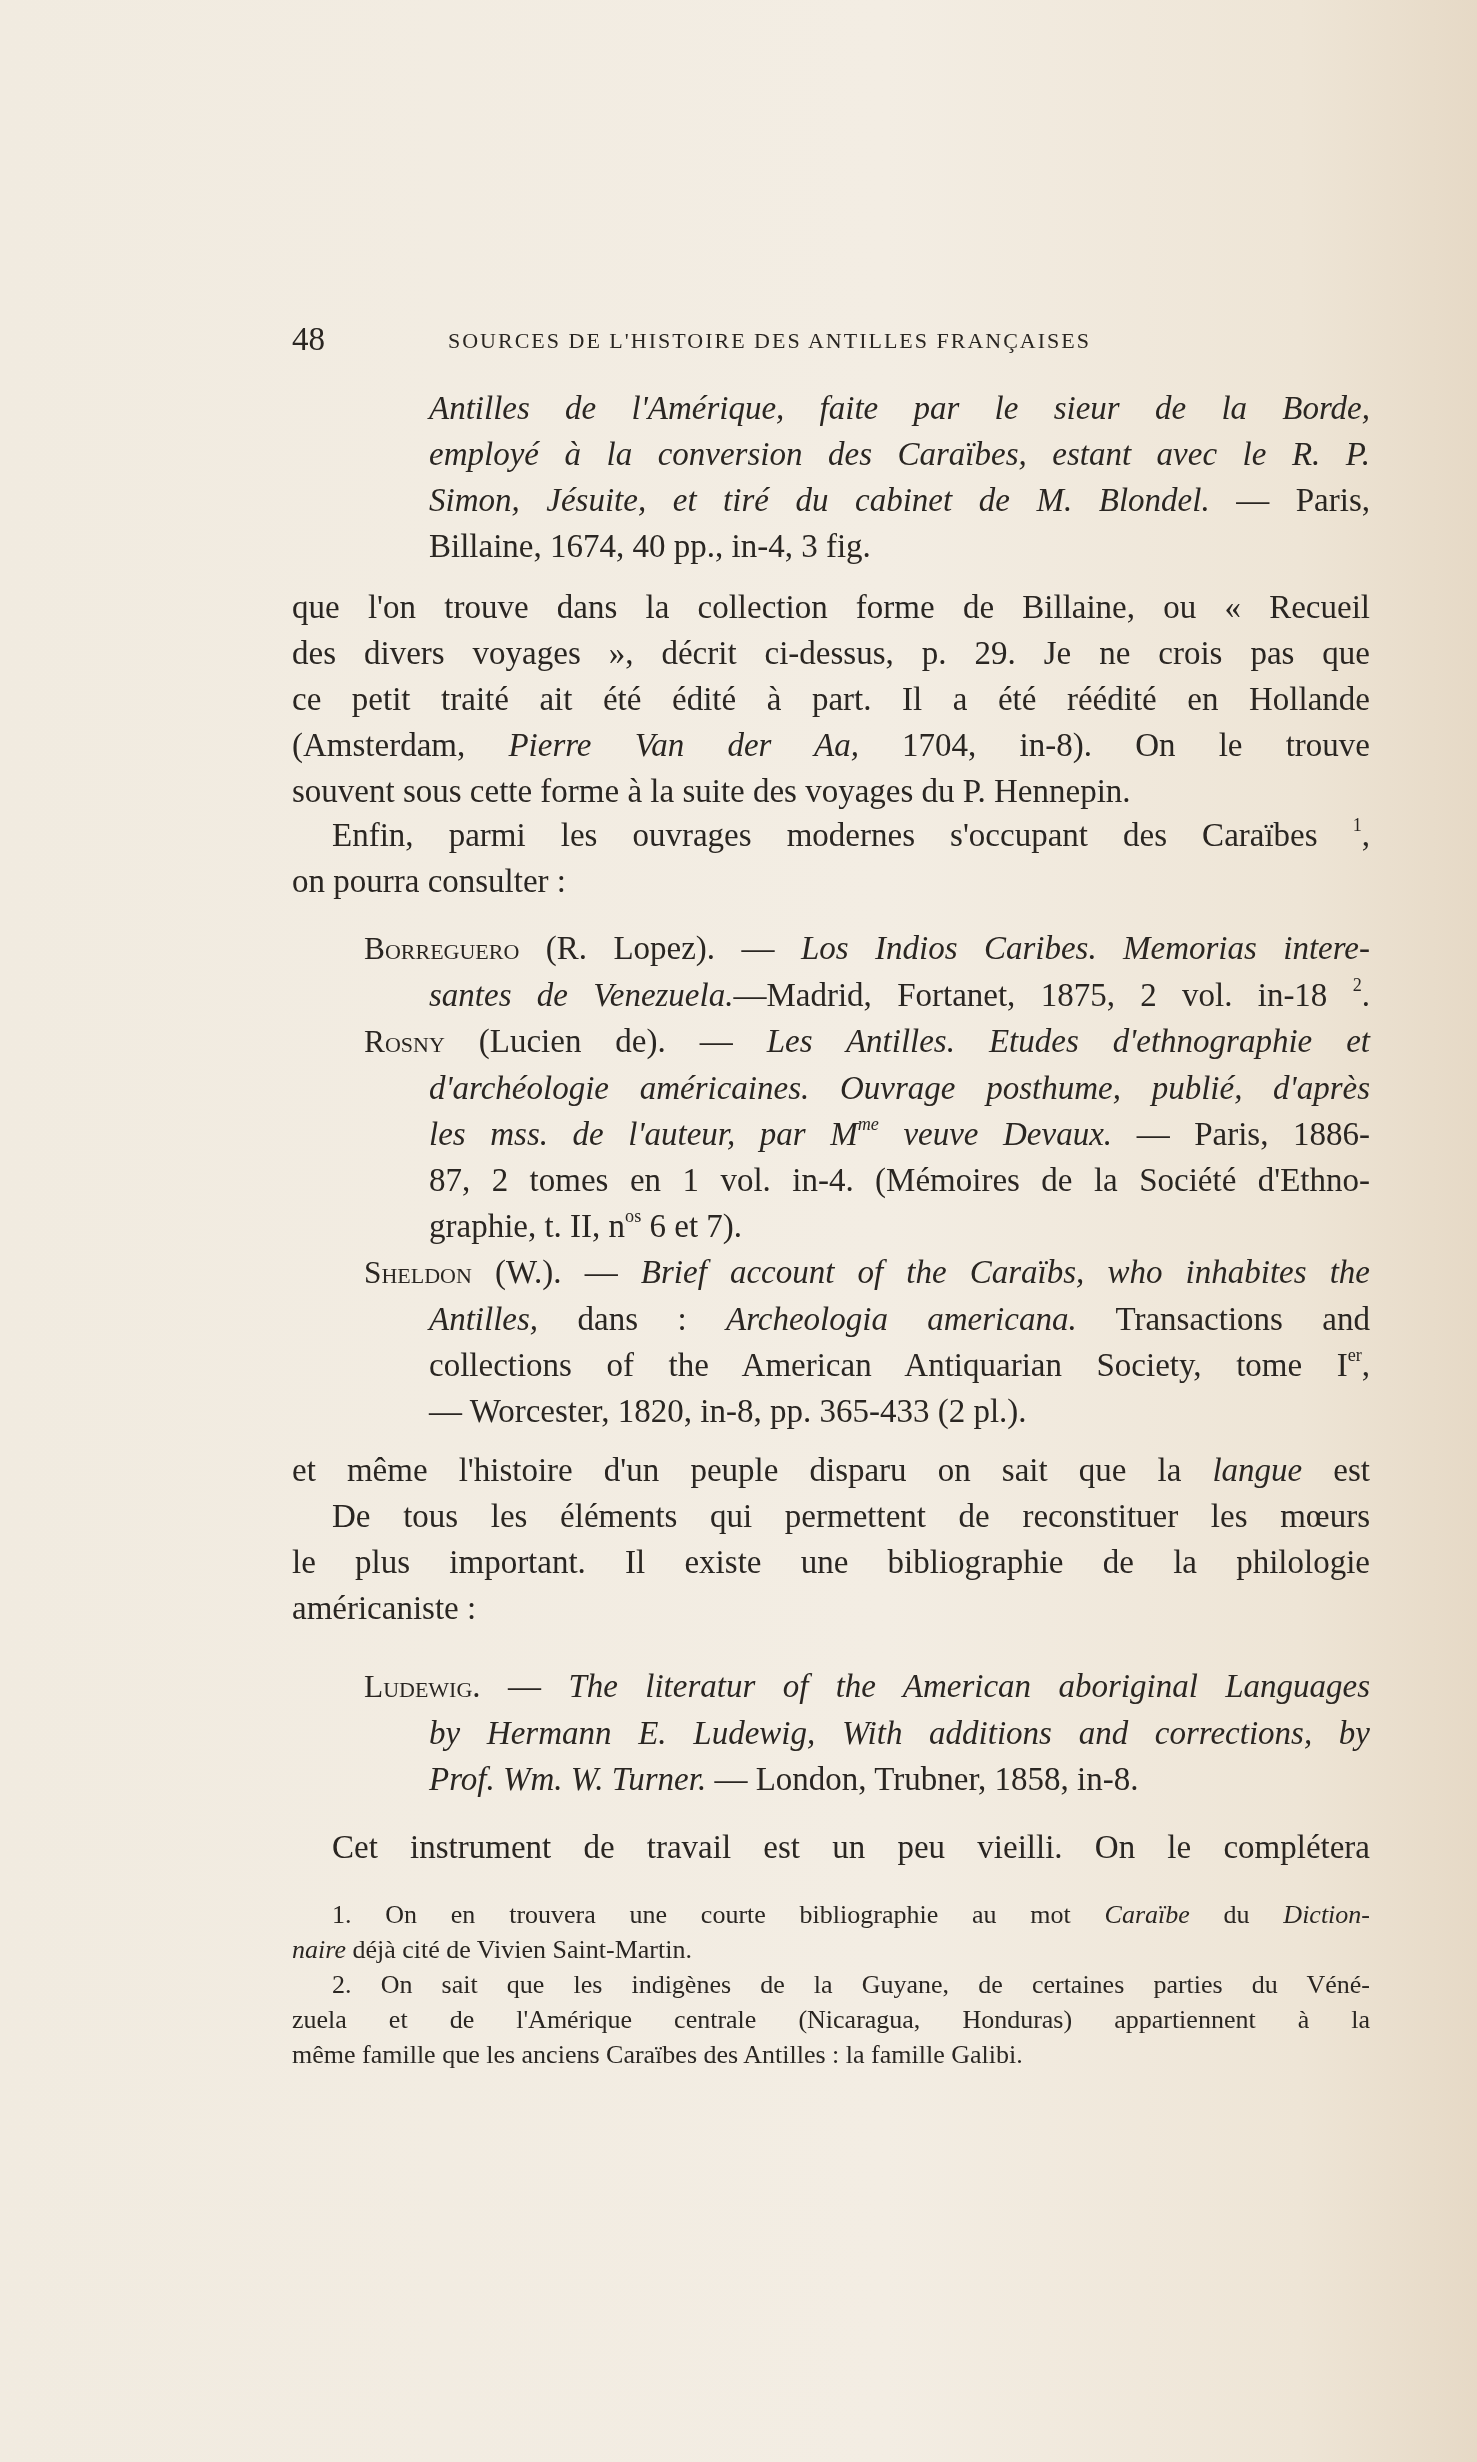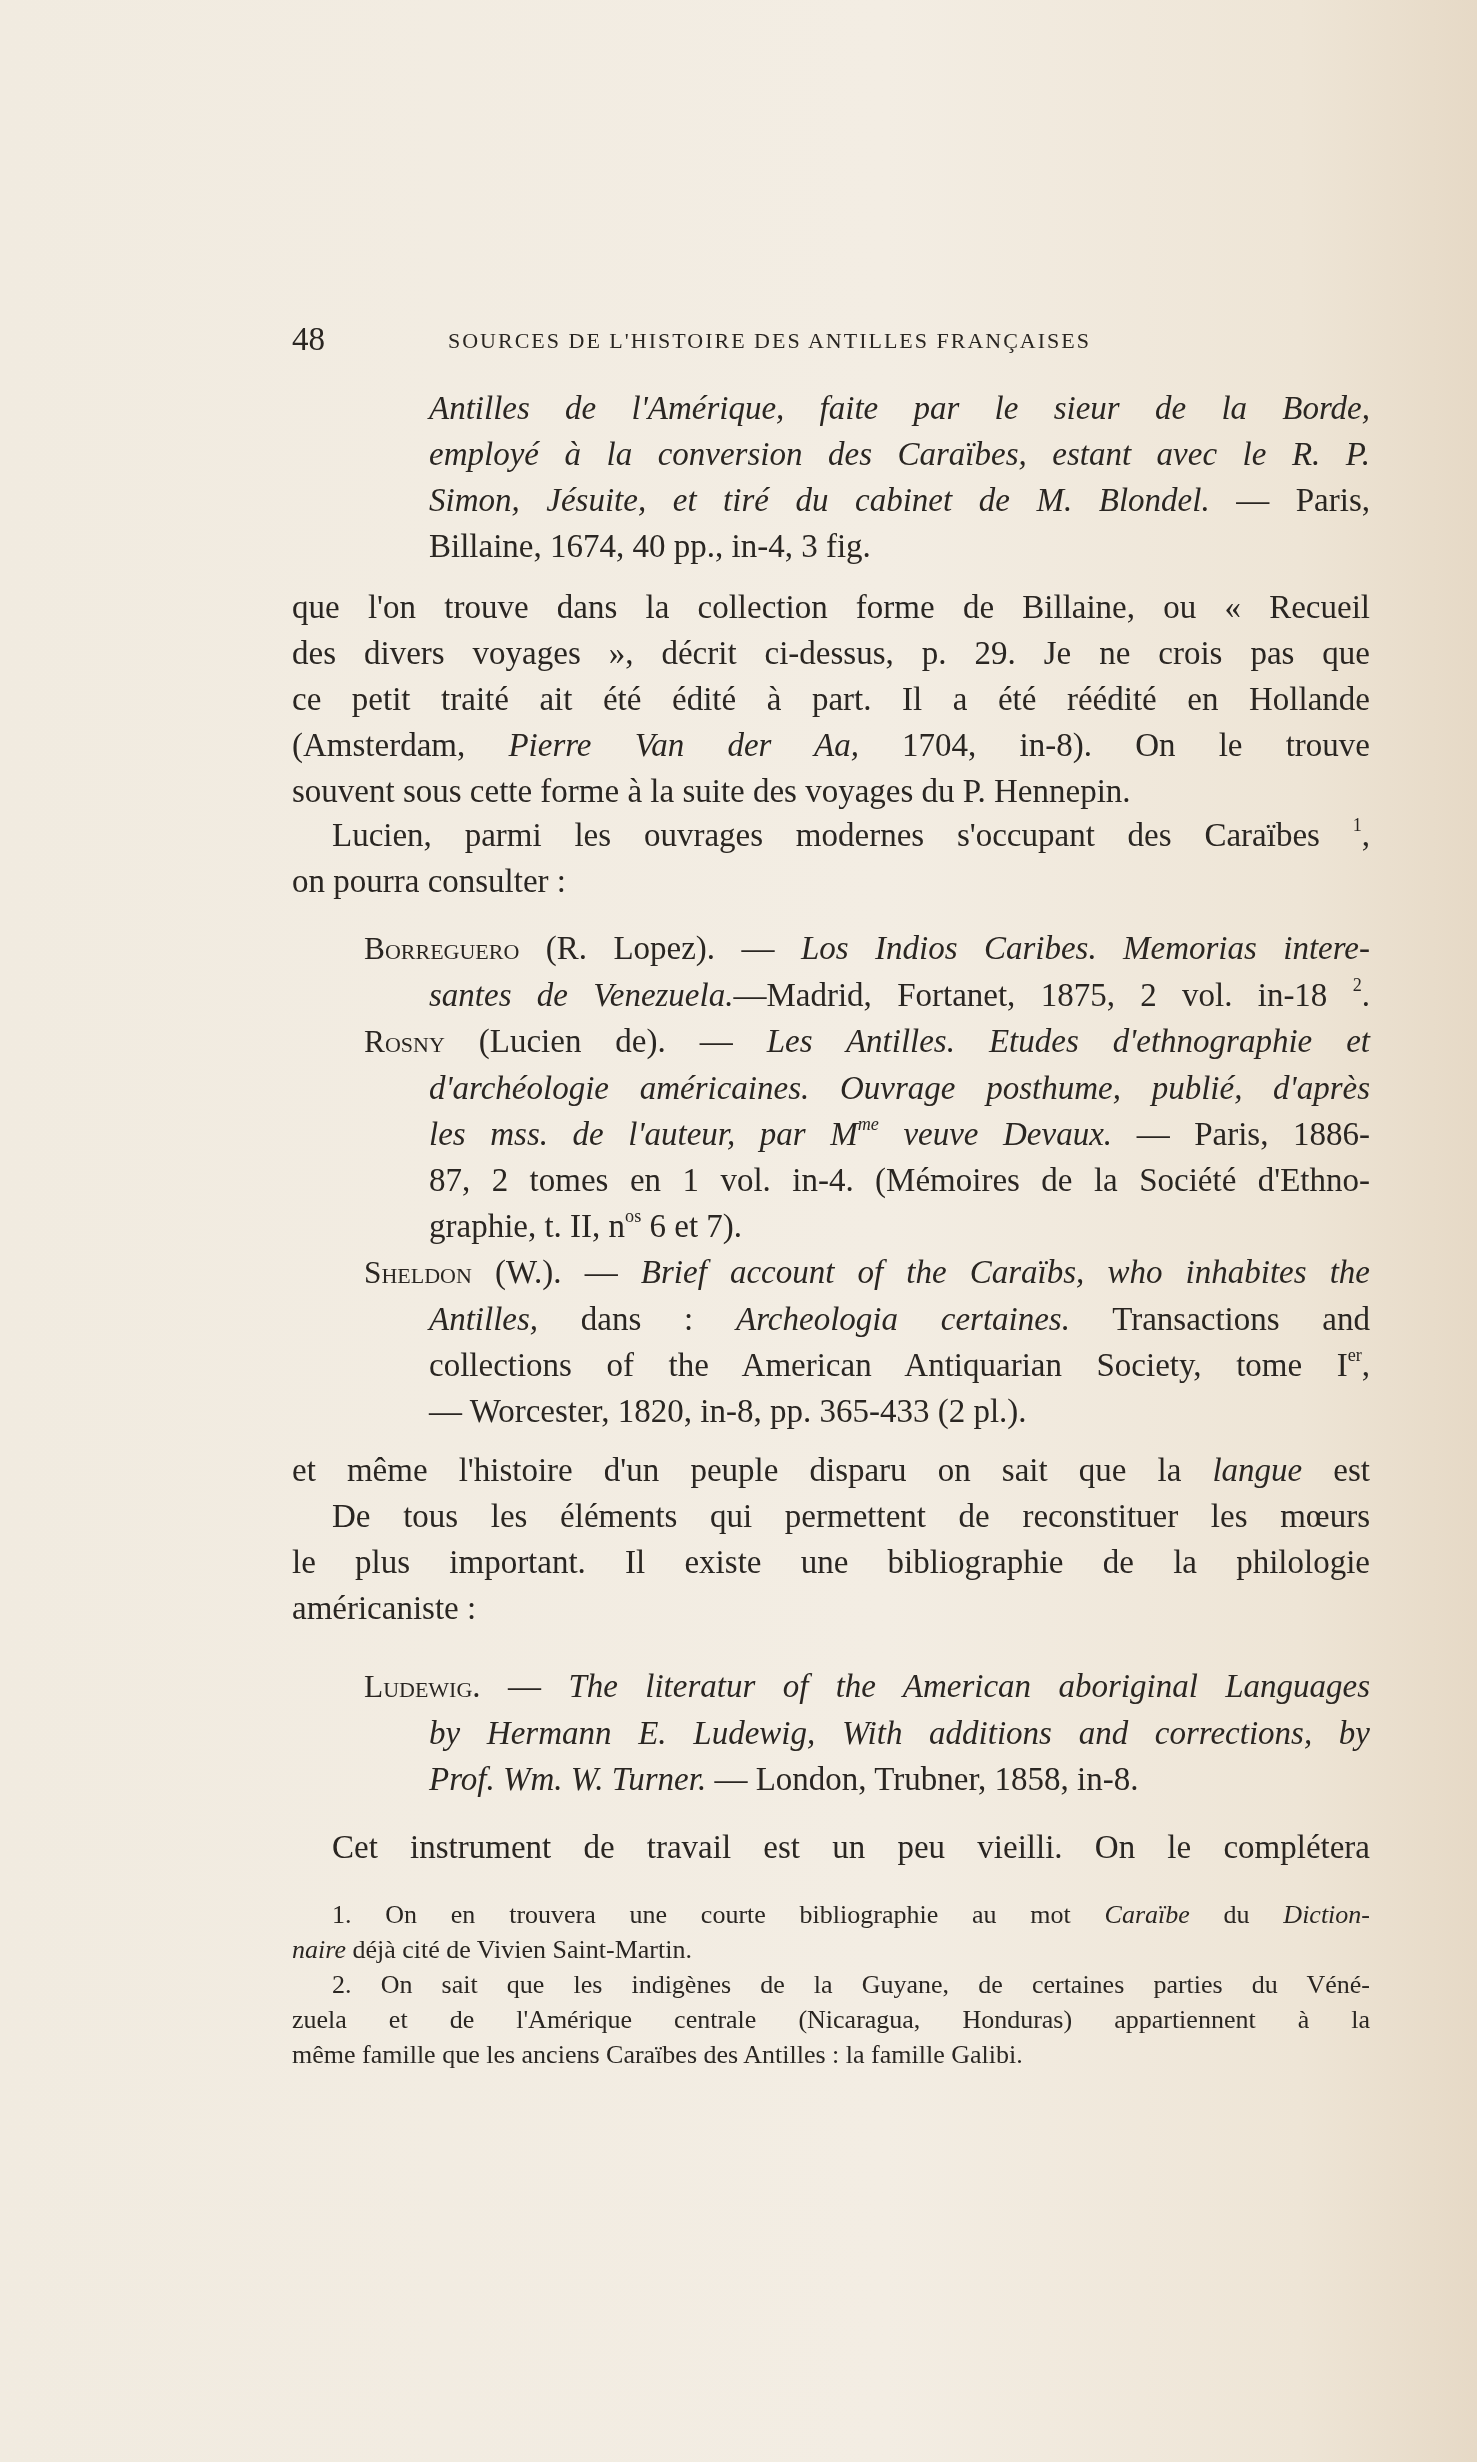--- a/index.html
+++ b/index.html
@@ -46,42 +46,42 @@
 
   <div class="block" style="top:584px;">
     <span class="line">que l'on trouve dans la collection forme de Billaine, ou « Recueil</span>
     <span class="line">des divers voyages », décrit ci-dessus, p. 29. Je ne crois pas que</span>
     <span class="line">ce petit traité ait été édité à part. Il a été réédité en Hollande</span>
     <span class="line"><span>(Amsterdam,</span> <i>Pierre Van der Aa,</i> <span>1704, in-8). On le trouve</span></span>
     <span class="line last">souvent sous cette forme à la suite des voyages du P. Hennepin.</span>
   </div>
 
   <div class="block" style="top:812px;">
-    <span class="line indent"><span>Lucien, parmi les ouvrages modernes s'occupant des Caraïbes</span> <sup>1</sup><span>,</span></span>
+    <span class="line indent"><span>Enfin, parmi les ouvrages modernes s'occupant des Caraïbes</span> <sup>1</sup><span>,</span></span>
     <span class="line last">on pourra consulter :</span>
   </div>
 
   <div class="block" style="top:925px;">
 
     <div>
       <span class="line hang"><span class="sc">Borreguero</span> <span>(R. Lopez). —</span> <i>Los Indios Caribes. Memorias intere-</i></span>
       <span class="line sub"><i>santes de Venezuela.</i><span>—Madrid, Fortanet, 1875, 2 vol. in-18</span> <sup>2</sup><span>.</span></span>
     </div>
 
     <div>
       <span class="line hang"><span class="sc">Rosny</span> <span>(Lucien de). —</span> <i>Les Antilles. Etudes d'ethnographie et</i></span>
       <span class="line sub"><i>d'archéologie américaines. Ouvrage posthume, publié, d'après</i></span>
       <span class="line sub"><i>les mss. de l'auteur, par M</i><sup><i>me</i></sup> <i>veuve Devaux.</i> <span>— Paris, 1886-</span></span>
       <span class="line sub">87, 2 tomes en 1 vol. in-4. (Mémoires de la Société d'Ethno-</span>
       <span class="line sub last"><span>graphie, t. II, n</span><sup>os</sup> <span>6 et 7).</span></span>
     </div>
 
     <div>
       <span class="line hang"><span class="sc">Sheldon</span> <span>(W.). —</span> <i>Brief account of the Caraïbs, who inhabites the</i></span>
-      <span class="line sub"><i>Antilles,</i> <span>dans :</span> <i>Archeologia certaines.</i> <span>Transactions and</span></span>
+      <span class="line sub"><i>Antilles,</i> <span>dans :</span> <i>Archeologia americana.</i> <span>Transactions and</span></span>
       <span class="line sub"><span>collections of the American Antiquarian Society, tome I</span><sup>er</sup><span>,</span></span>
       <span class="line sub last">— Worcester, 1820, in-8, pp. 365-433 (2 pl.).</span>
     </div>
   </div>
 
   <div class="block" style="top:1447px;">
     <span class="line"><span>et même l'histoire d'un peuple disparu on sait que la</span> <i>langue</i> <span>est</span></span>
     <span class="line indent">De tous les éléments qui permettent de reconstituer les mœurs</span>
     <span class="line">le plus important. Il existe une bibliographie de la philologie</span>
     <span class="line last">américaniste :</span>

